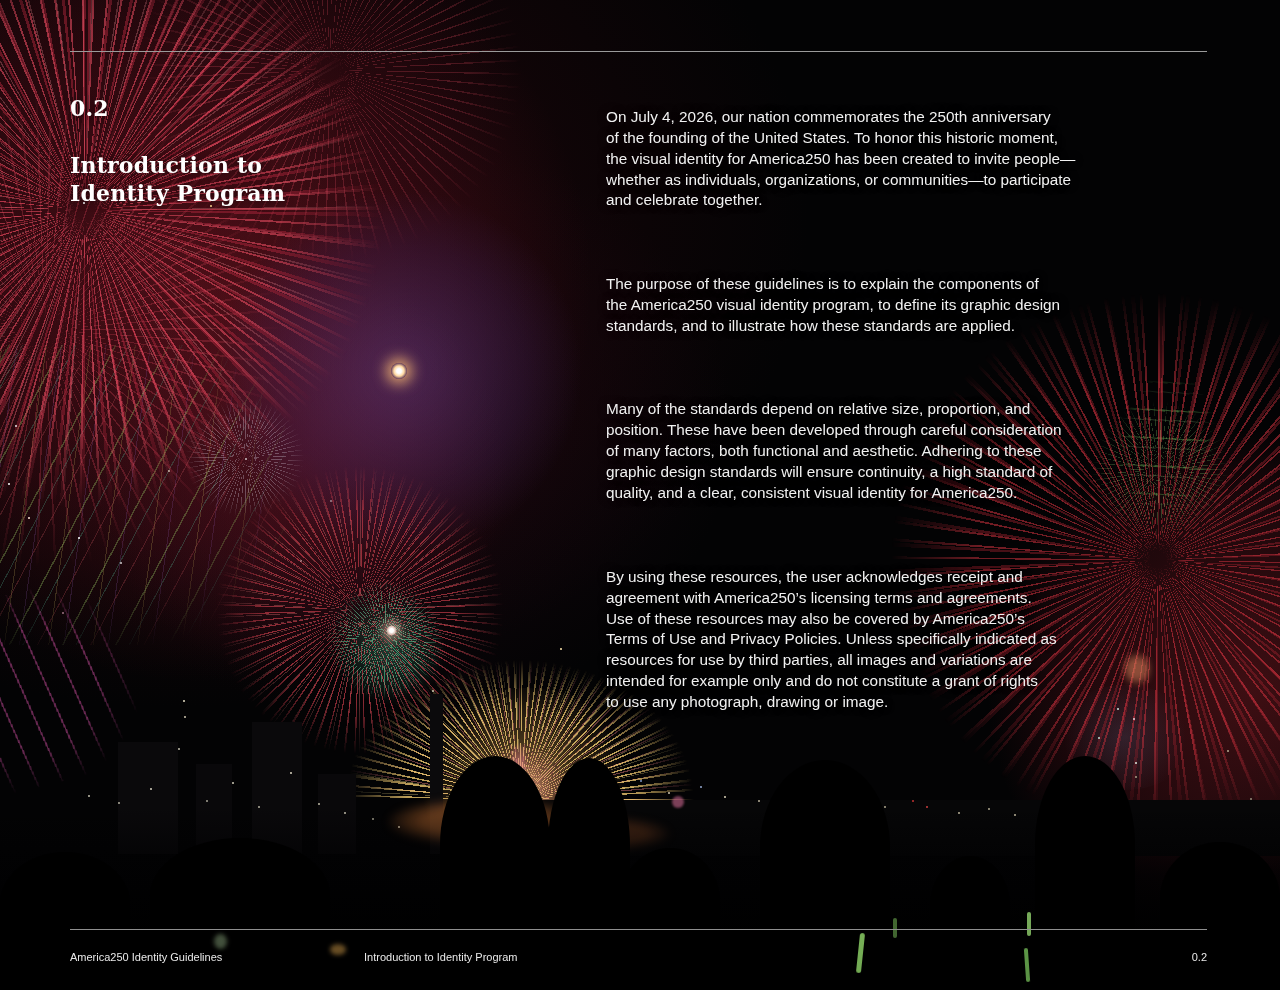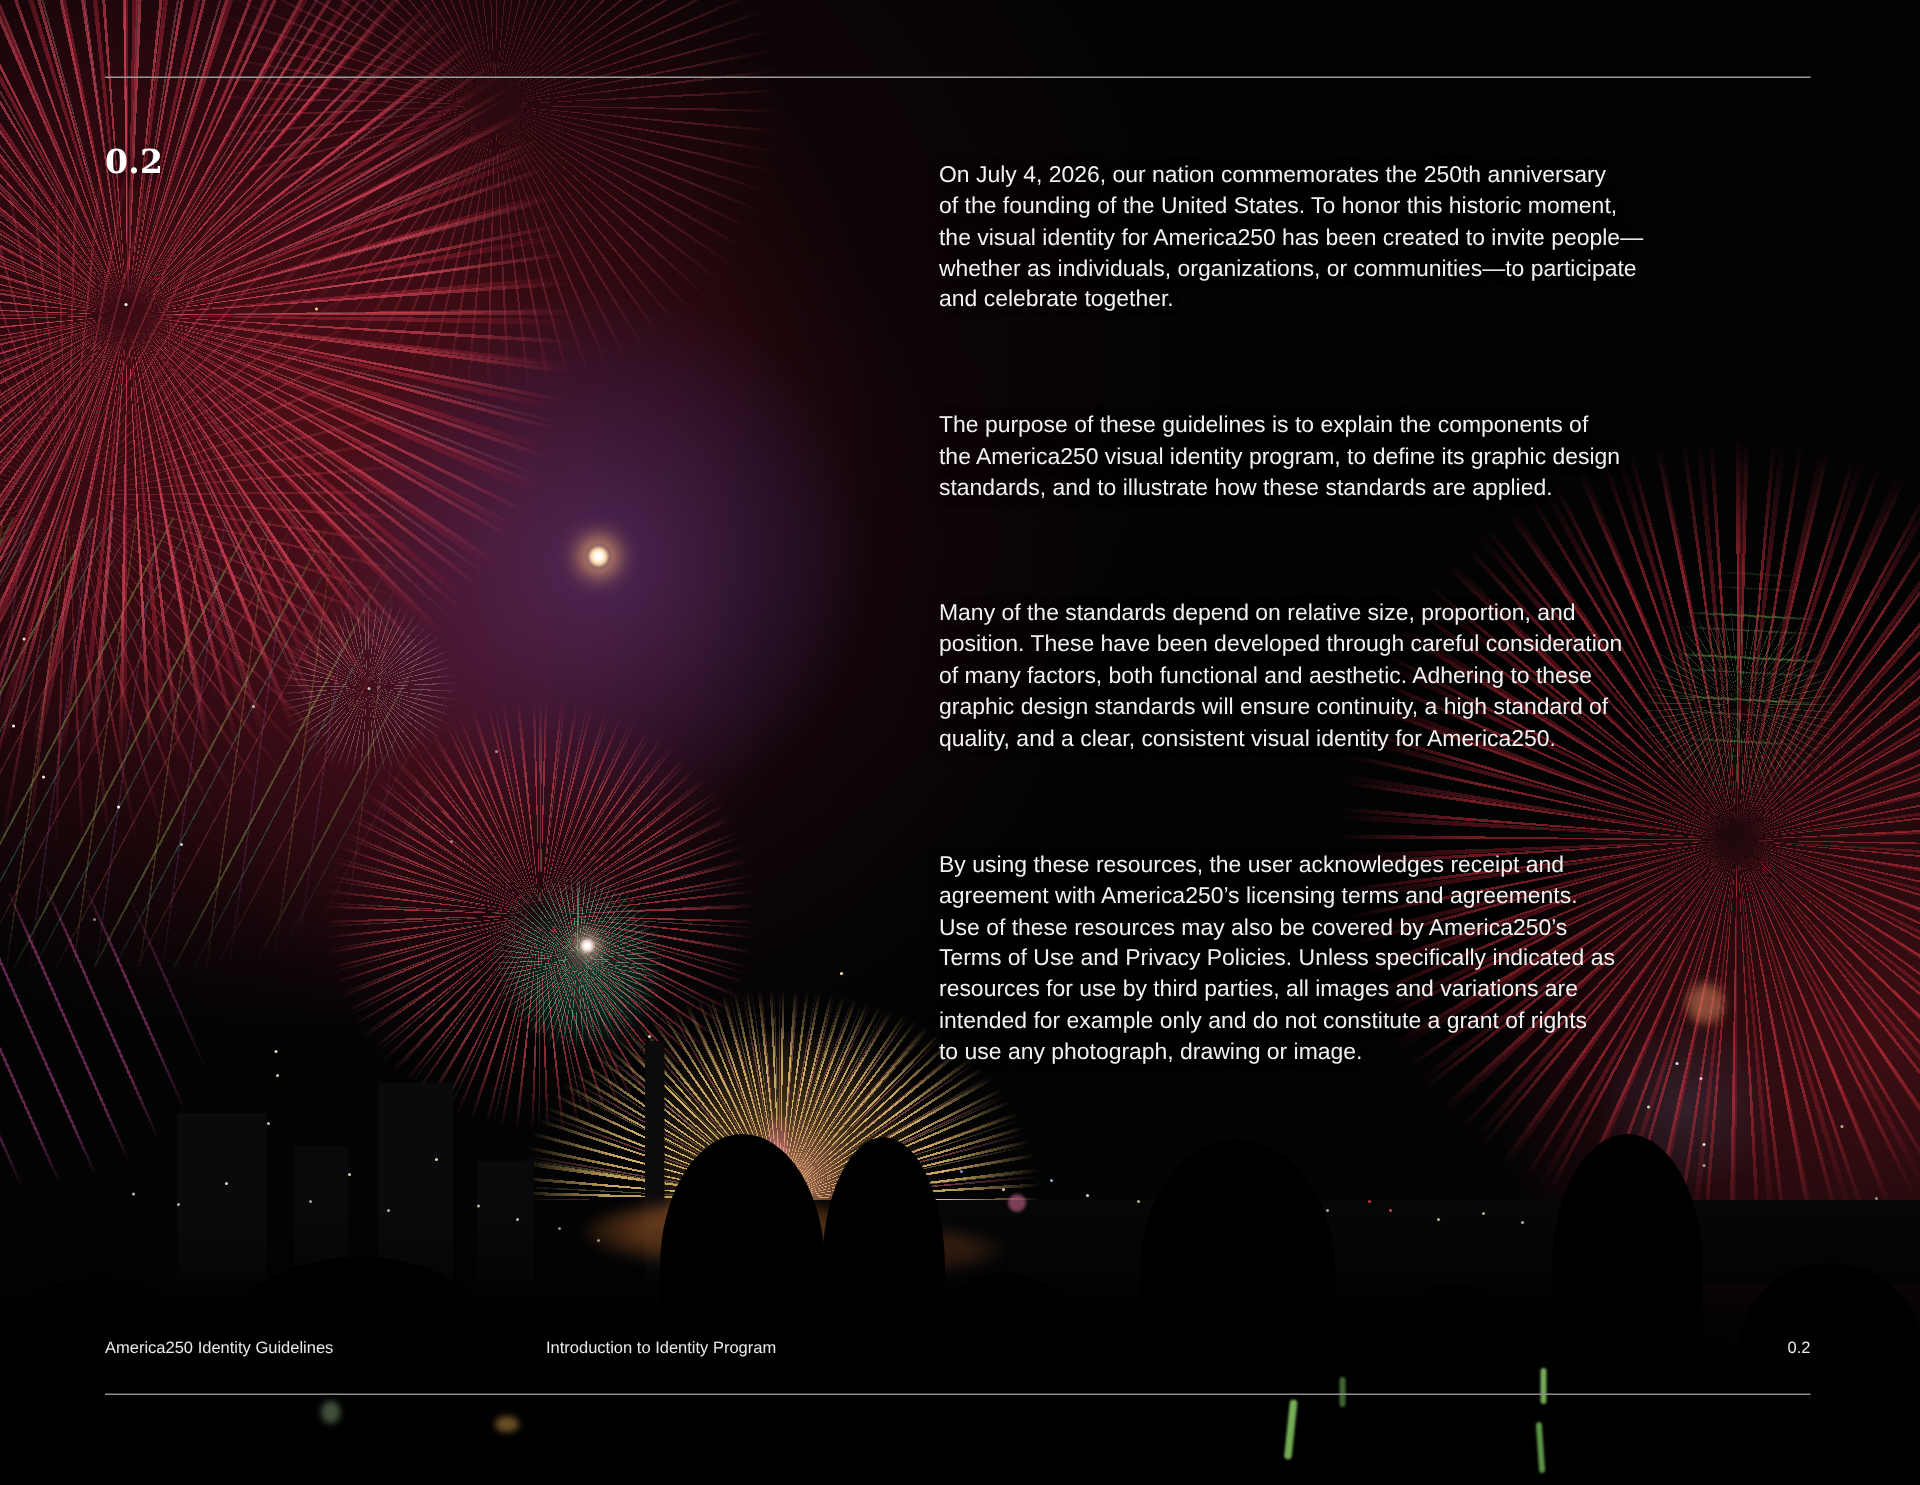--- a/index.html
+++ b/index.html
@@ -188,24 +188,24 @@
 
   .vignette{left:0;top:0;width:1280px;height:990px;
     background:radial-gradient(ellipse 115% 100% at 52% 38%, rgba(0,0,0,0) 55%, rgba(0,0,0,.38) 100%);}
 
   
   .top-rule{left:70px;top:51px;width:1137px;height:1px;background:#9a9a9a;}
   .footer-rule{left:70px;top:929px;width:1137px;height:1px;background:#8f8f8f;}
   .heading{left:70px;top:65px;color:#fff;font-family:"DejaVu Serif",serif;font-weight:bold;
     font-size:22px;line-height:28.5px;letter-spacing:.2px;white-space:pre-line;
     text-shadow:0 0 10px rgba(0,0,0,.55);}
-  .body-col{left:626px;top:65px;color:#f1f1f1;font-size:15.3px;line-height:20.9px;white-space:pre;
+  .body-col{left:606px;top:65px;color:#f1f1f1;font-size:15.3px;line-height:20.9px;white-space:pre;
     text-shadow:0 0 8px rgba(0,0,0,.5);position:absolute;}
   .body-col p{position:static;margin:0 0 20.9px 0;}
-  .footer-text{top:892px;color:#e9e9e9;font-size:11px;line-height:14px;
+  .footer-text{top:950px;color:#e9e9e9;font-size:11px;line-height:14px;
     text-shadow:0 0 6px rgba(0,0,0,.6);}
   .f-left{left:70px;}
   .f-mid{left:364px;}
   .f-right{right:73px;}
 </style>
 </head>
 <body>
 
 <div class="page">
 
@@ -273,20 +273,22 @@
     <div class="warm-foot"></div>
     <div class="wg-foot"></div>
     <div class="spark-dots"></div>
     <div class="vignette"></div>
   </div>
 
   <div class="top-rule"></div>
 
   <header class="heading">
     <div style="position:static">0.2</div>
+    <div style="position:static">Introduction to
+Identity Program</div>
   </header>
 
   <main class="body-col">
     <p>On July 4, 2026, our nation commemorates the 250th anniversary
 of the founding of the United States. To honor this historic moment,
 the visual identity for America250 has been created to invite people—
 whether as individuals, organizations, or communities—to participate
 and celebrate together.</p>
     <p>The purpose of these guidelines is to explain the components of
 the America250 visual identity program, to define its graphic design

